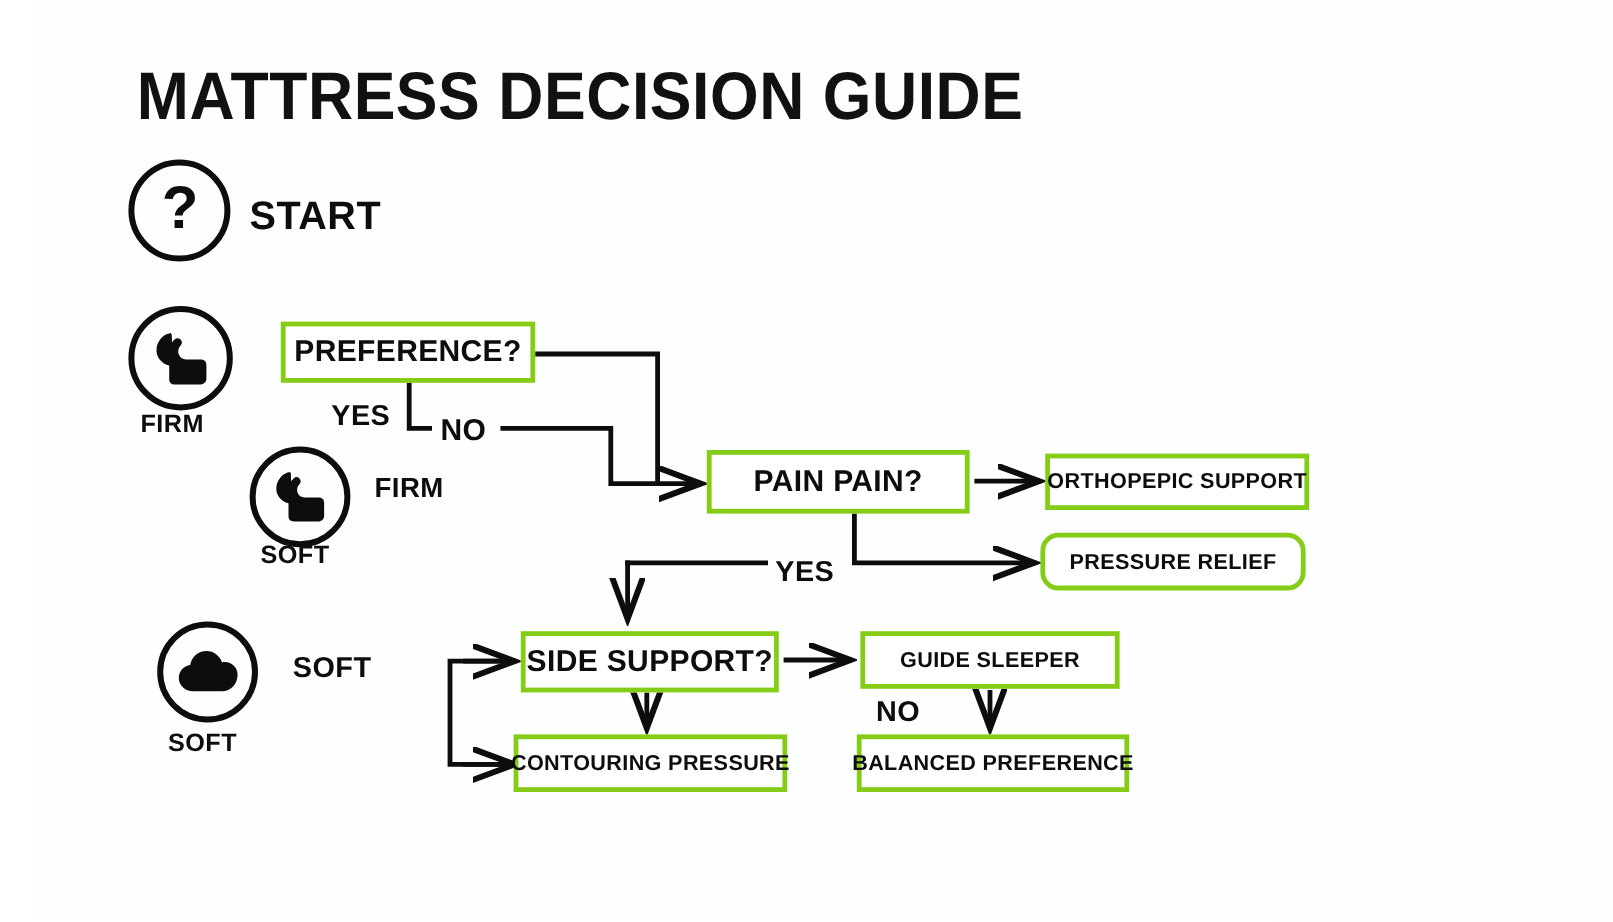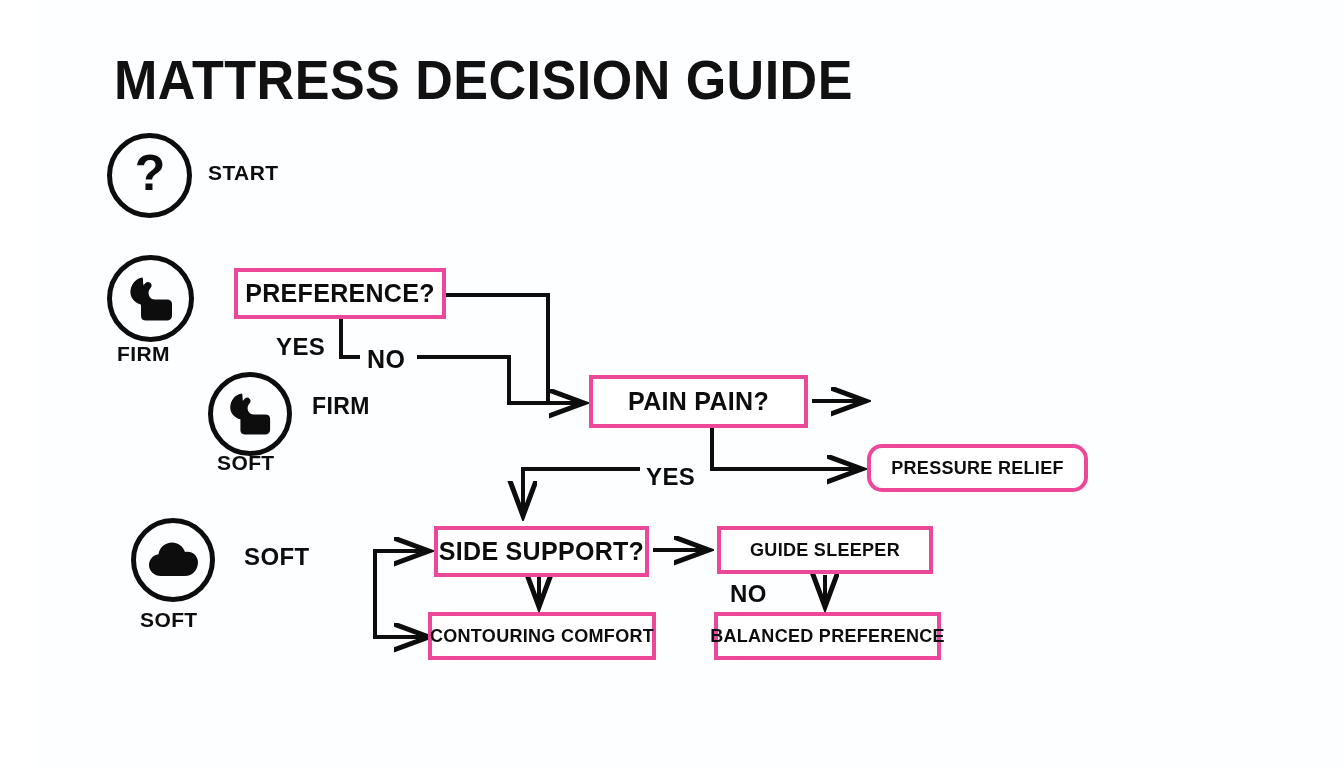--- a/index.html
+++ b/index.html
@@ -56,21 +56,21 @@
     font-weight: 700;
     color: #0d0d0d;
     white-space: nowrap;
     letter-spacing: 0.4px;
   }
 
   
   .node {
     position: absolute;
     box-sizing: border-box;
-    border: 4px solid #ec4899;
+    border: 4px solid #84cc16;
     background: #ffffff;
     display: flex;
     align-items: center;
     justify-content: center;
     font-family: "Liberation Sans", sans-serif;
     font-weight: 700;
     color: #0d0d0d;
     white-space: nowrap;
     letter-spacing: 0.3px;
   }
@@ -125,21 +125,21 @@
 
       <path d="M789,577 L789,606" marker-end="url(#ah)"></path>
     </g>
   </svg>
 
   <div class="icon-circle" style="left:71px; top:133px; width:85px; height:85px;">
     <svg width="44" height="56" viewBox="0 0 44 56" aria-hidden="true">
       <text x="22" y="42" text-anchor="middle" font-family="'Liberation Sans', sans-serif" font-size="50" font-weight="700" fill="#0d0d0d">?</text>
     </svg>
   </div>
-  <div class="label" style="left:172px; top:161px; font-size:21px;">START</div>
+  <div class="label" style="left:172px; top:161px; font-size:33px;">START</div>
 
   <div class="icon-circle" style="left:71px; top:255px; width:87px; height:87px;">
     <svg width="52" height="48" viewBox="0 0 52 48" aria-hidden="true">
       <path fill="#0d0d0d" d="M17.5,2.5 C10.5,3.5 6,9 6.5,16.5 C7,23.5 11,27.5 16,29.5
             L16,41 C16,44 18,45.5 21,45.5 L41.5,45.5 C45,45.5 47,43.5 47,40.5
             L47,29 C47,26 45,24.5 42,24.5 L30,24.5 C27,24.5 25,23 24,20.5
             C23,18 23.5,15 25.5,13 C27,11.5 27,9.5 25.5,8 C24,6.5 22,6.5 20.5,8
             C19.5,9 19,9.5 18.5,10.5 C18,7.5 18,5 17.5,2.5 Z"></path>
       <path fill="#0d0d0d" d="M16,29.5 C13,29 10,27 8,24.5 C6,22 5,18.5 5.5,15
             C6,11 8.5,7.5 12,5.5 C14,4.3 16,3.6 18,3.3 L18,11
@@ -171,28 +171,29 @@
             C51,28.8 45.5,35 38,35 Z"></path>
     </svg>
   </div>
   <div class="label" style="left:104px; top:608px; font-size:21px;">SOFT</div>
   <div class="label" style="left:208px; top:543px; font-size:24px;">SOFT</div>
 
   <div class="node decision" style="left:198px; top:268px; width:212px; height:51px;">PREFERENCE?</div>
 
   <div class="node decision" style="left:553px; top:375px; width:219px; height:53px;">PAIN PAIN?</div>
 
+  <div class="node outcome" style="left:835px; top:378px; width:220px; height:47px;">ORTHOPEPIC SUPPORT</div>
 
   <div class="node outcome" style="left:831px; top:444px; width:221px; height:48px;border-radius:15px;">PRESSURE RELIEF</div>
 
   <div class="node decision" style="left:398px; top:526px; width:215px; height:51px;">SIDE SUPPORT?</div>
 
   <div class="node outcome" style="left:681px; top:526px; width:216px; height:48px;">GUIDE SLEEPER</div>
 
-  <div class="node outcome" style="left:392px; top:612px; width:228px; height:48px;">CONTOURING COMFORT</div>
+  <div class="node outcome" style="left:392px; top:612px; width:228px; height:48px;">CONTOURING PRESSURE</div>
 
   <div class="node outcome" style="left:678px; top:612px; width:227px; height:48px;">BALANCED PREFERENCE</div>
 
   <div class="label" style="left:240px; top:333px; font-size:24px;">YES</div>
 
   <div class="label" style="left:331px; top:345px; font-size:25px;">NO</div>
 
   <div class="label" style="left:610px; top:463px; font-size:24px;">YES</div>
 
   <div class="label" style="left:694px; top:580px; font-size:24px;">NO</div>

